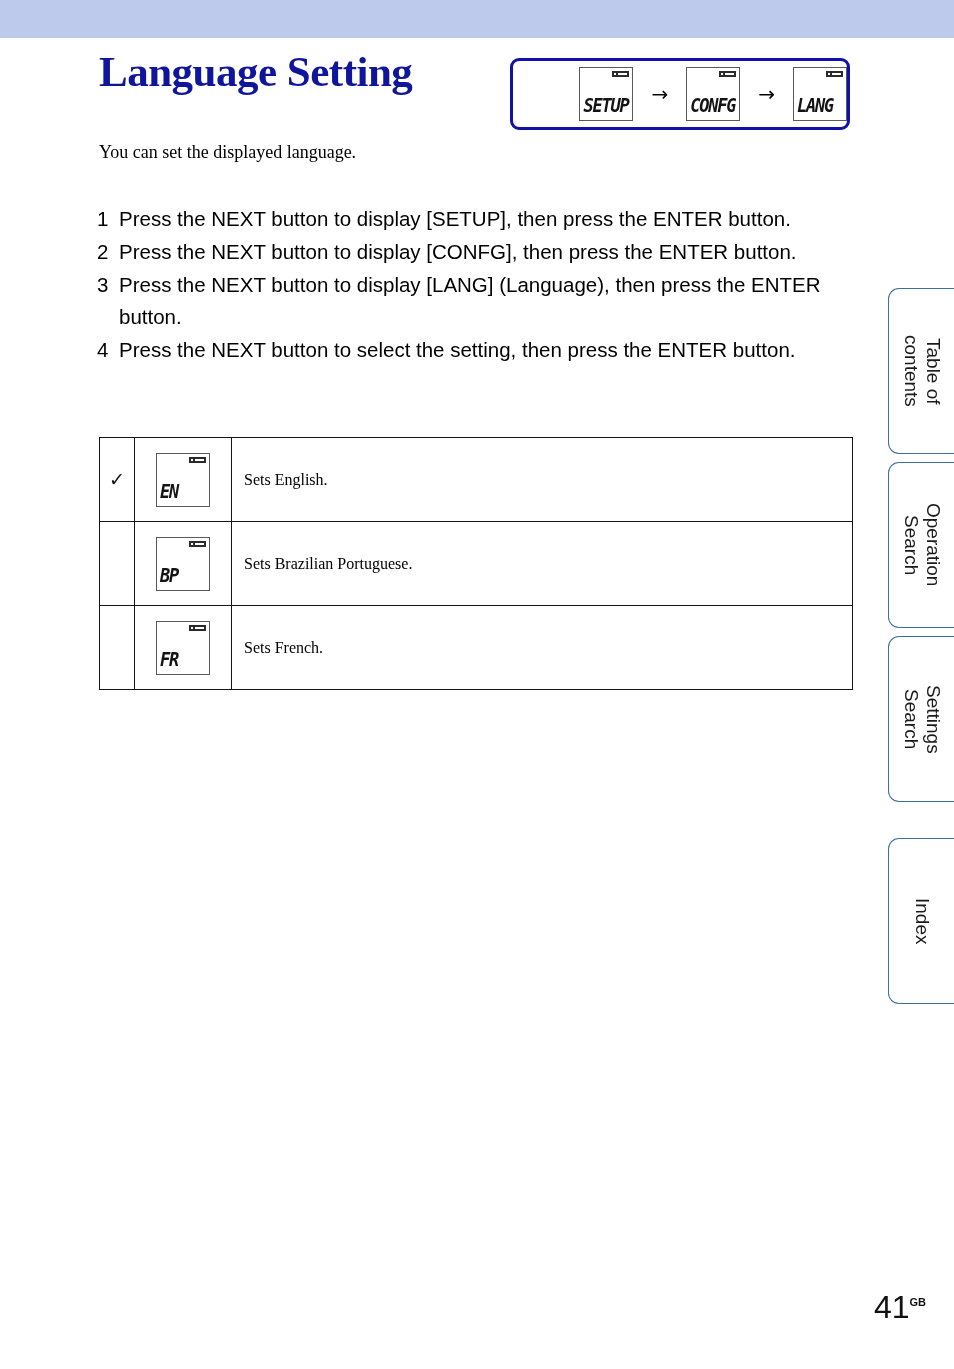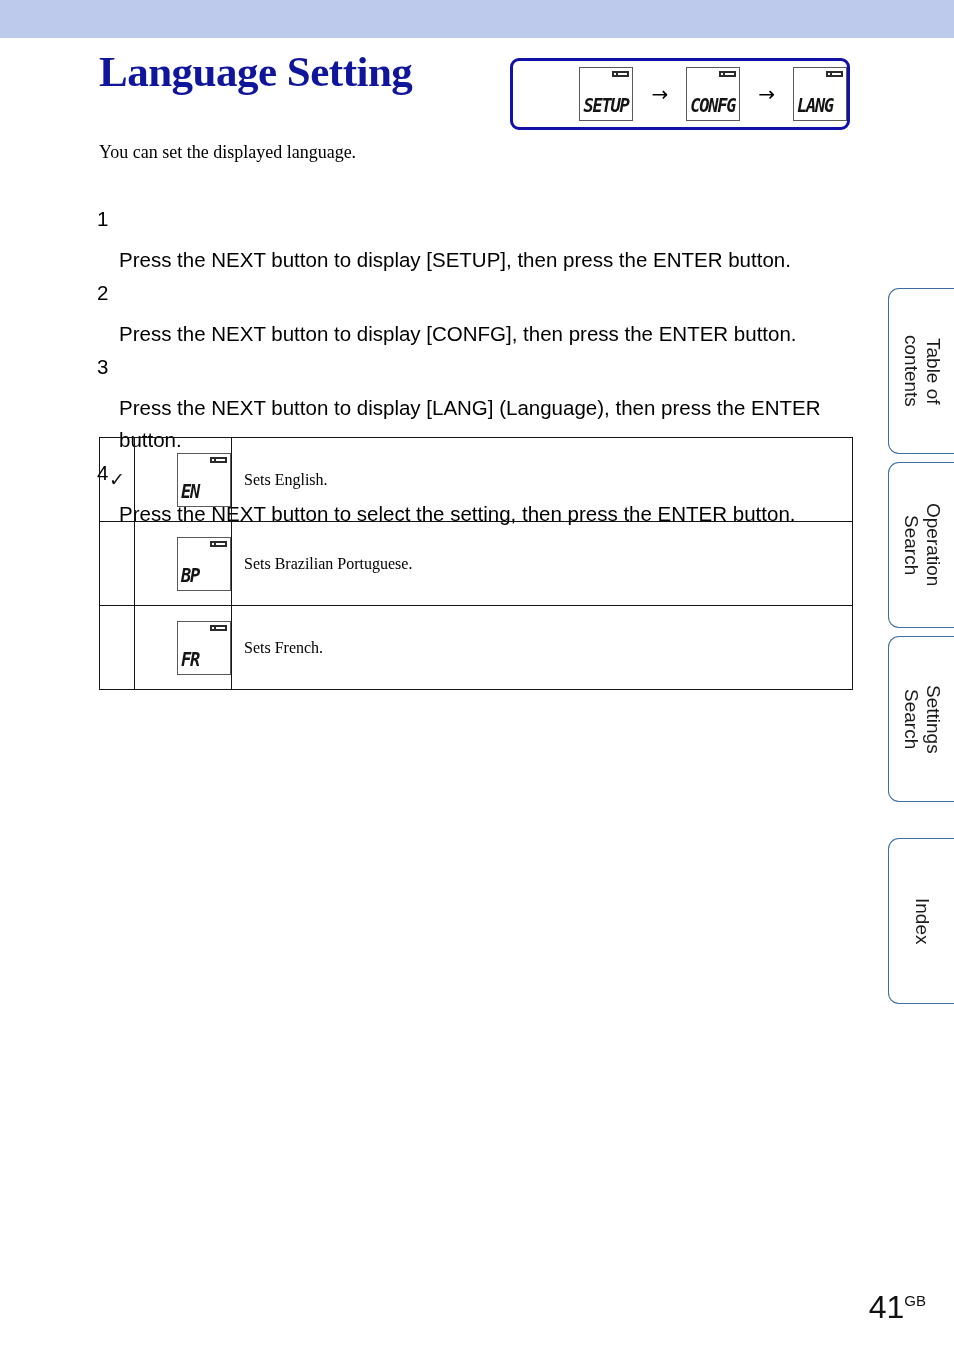--- a/index.html
+++ b/index.html
@@ -158,21 +158,20 @@
     align-items: flex-start;
     margin-bottom: 1px;
   }
   .step-num {
     width: 22px;
     flex: 0 0 22px;
     text-align: left;
   }
   .step-text {
     flex: 1 1 auto;
-    margin-top: 41px;
   }
 
   
   #options-table {
     position: absolute;
     left: 99px;
     top: 437px;
     width: 754px;
     border-collapse: collapse;
     table-layout: fixed;
@@ -195,21 +194,21 @@
   }
   .desc-text {
     font-family: "Liberation Serif", serif;
     font-size: 16px;
     line-height: 24px;
     color: #000;
   }
   .icon-cell-inner {
     display: flex;
     align-items: center;
-    justify-content: flex-end;
+    justify-content: center;
   }
 
   
   .side-tab {
     position: absolute;
     left: 888px;
     width: 66px;
     border: 1.4px solid #3e6da2;
     border-right: none;
     border-radius: 11px 0 0 11px;
@@ -238,23 +237,24 @@
   #page-number {
     position: absolute;
     right: 28px;
     bottom: 45px;
     font-family: "Liberation Sans", sans-serif;
     font-size: 32px;
     line-height: 34px;
     color: #111;
   }
   #page-number sup {
-    font-size: 15px;
+    font-size: 11px;
     vertical-align: super;
     line-height: 1;
+    font-weight: bold;
   }
 </style>
 </head>
 <body>
 
 <div id="top-banner"></div>
 
 <div id="page-title">Language Setting</div>
 
 <div id="setting-display-box">

